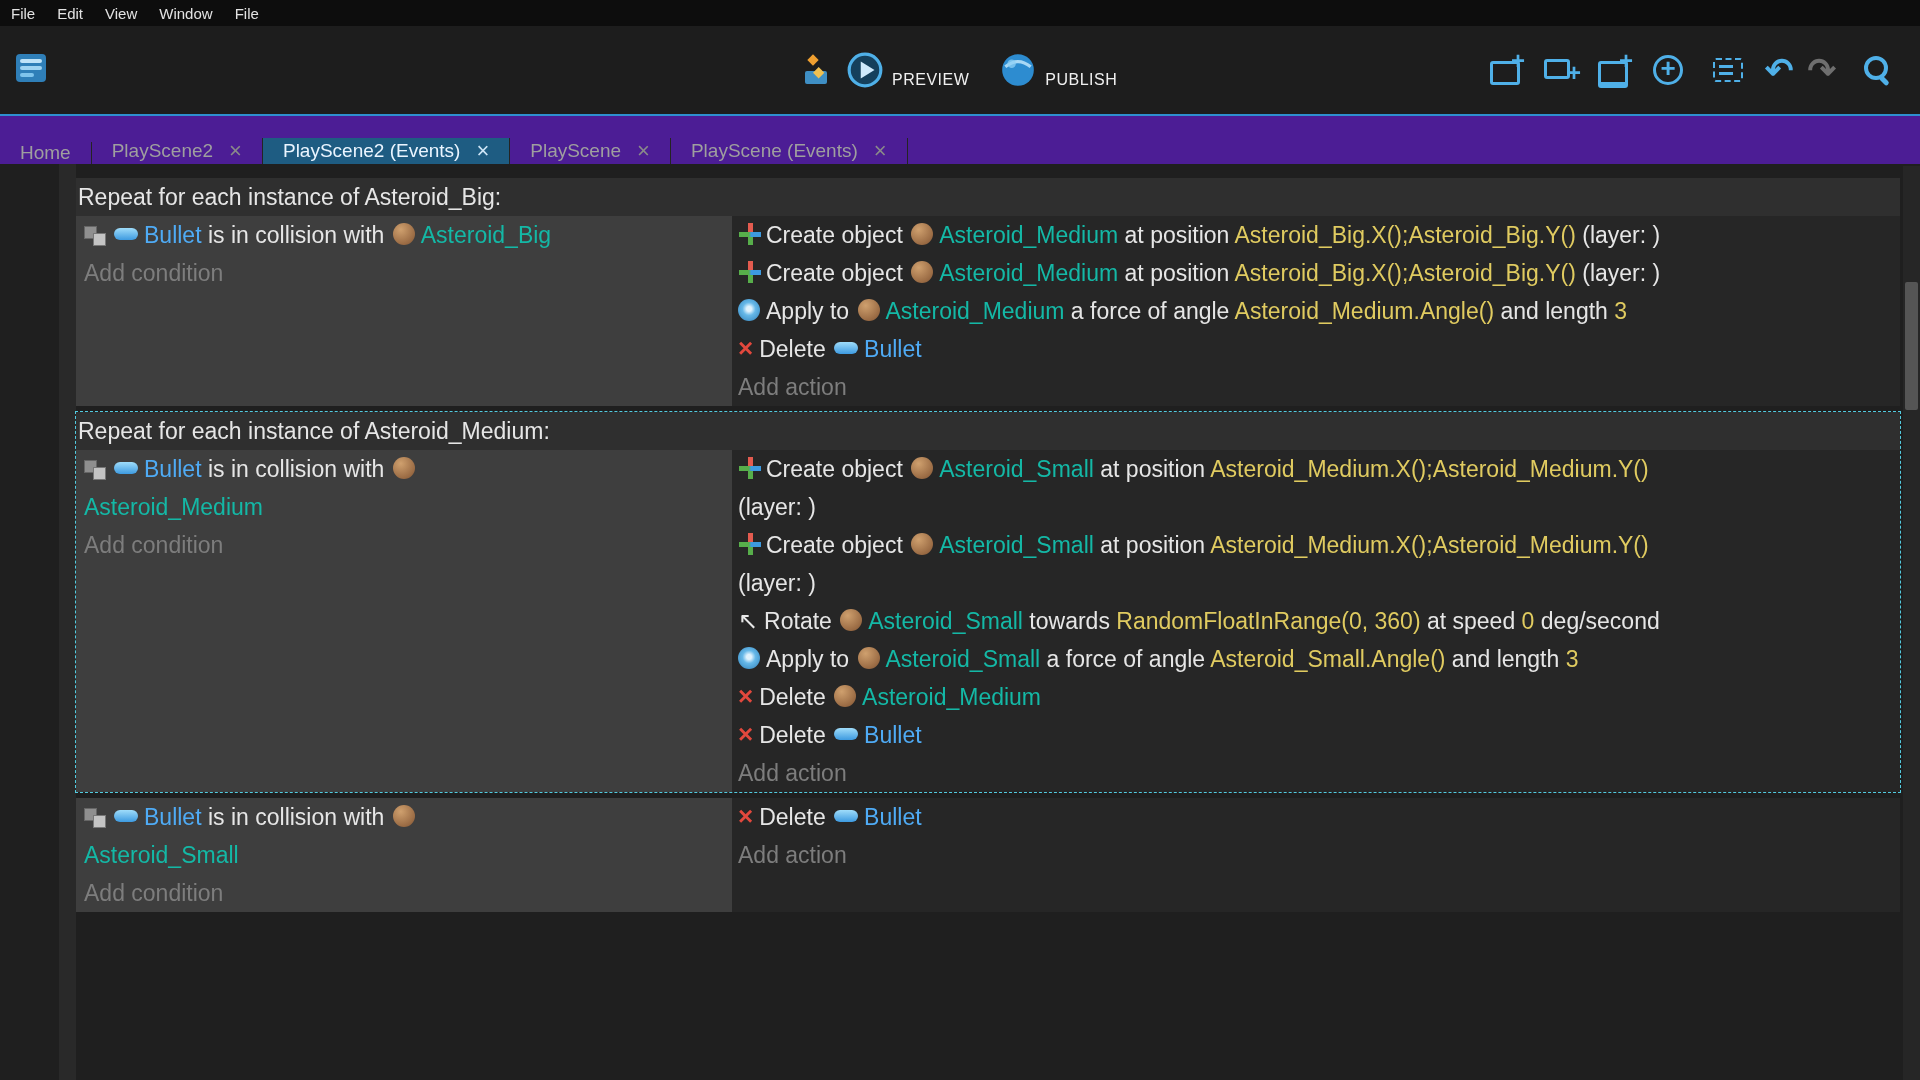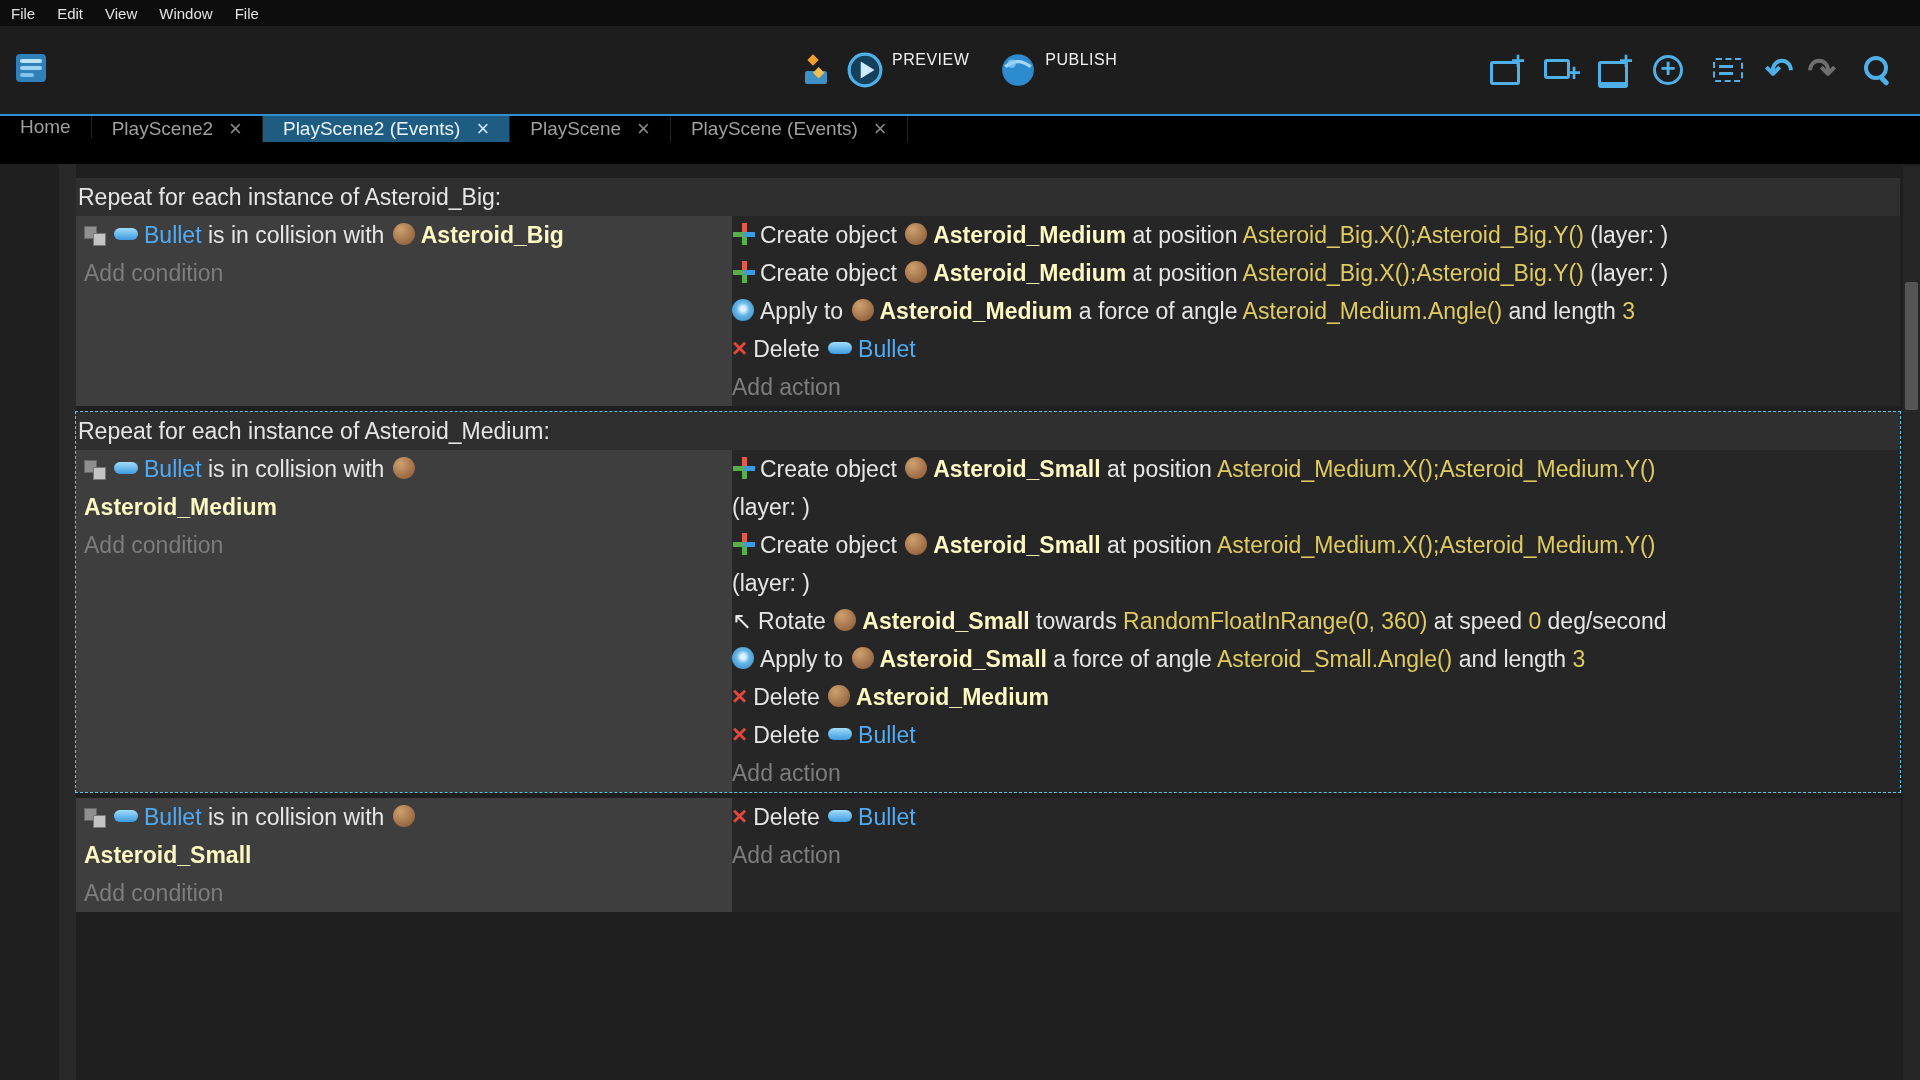--- a/index.html
+++ b/index.html
@@ -13,21 +13,21 @@
   .menu-item{padding:0 11px;cursor:default}
 
   
   .toolbar{height:88px;background:#1d1d1d;position:relative}
   .toolbar-left{position:absolute;left:12px;top:50%;transform:translateY(-50%)}
   .toolbar-center{position:absolute;left:800px;top:50%;transform:translateY(-50%);
     display:flex;align-items:center}
   .toolbar-right{position:absolute;right:16px;top:50%;transform:translateY(-50%);
     display:flex;align-items:center}
   .tb-label{color:#f0f0f0;font-size:16px;letter-spacing:.5px;margin:0 30px 0 8px}
-  .tb-btn{display:flex;align-items:flex-start;cursor:default}
+  .tb-btn{display:flex;align-items:flex-end;cursor:default}
 
   .tbicon{display:inline-block;position:relative;width:34px;height:34px;
     margin:0 10px;vertical-align:middle}
   .tbicon.glyph{width:auto;font-size:34px;line-height:34px;color:#4fb0e8;font-weight:bold}
   .redo-icon.glyph{color:#6f6f6f}
   .undo-icon.glyph{margin-right:4px}
 
   .add-event-icon::before,.add-subevent-icon::before,.add-comment-icon::before{
     content:"";position:absolute;left:1px;top:8px;width:24px;height:18px;
     border:3px solid #4fb0e8;border-radius:3px}
@@ -53,42 +53,42 @@
     height:5px;background:#4fb0e8;transform:rotate(45deg);transform-origin:0 0;
     border-radius:3px}
 
   .spark-icon{display:inline-block;position:relative;width:36px;height:36px;margin-right:10px}
   .spark-icon::before{content:"";position:absolute;left:5px;bottom:4px;width:22px;
     height:13px;background:#3f8fc4;border-radius:2px}
   .spark-icon::after{content:"";position:absolute;left:9px;top:4px;width:8px;height:8px;
     background:#f0a030;transform:rotate(45deg);box-shadow:13px 5px 0 #f0c050}
 
   
-  .tab-bar{height:50px;background:#000000;border-top:2px solid #2f8fd0;
-    display:flex;align-items:flex-start;color:#9f9f9f;font-size:19px}
+  .tab-bar{height:50px;background:#4c1d95;border-top:2px solid #2f8fd0;
+    display:flex;align-items:flex-end;color:#9f9f9f;font-size:19px}
   .tab{display:flex;align-items:center;padding:0 20px;border-right:1px solid #242424;
     cursor:default;white-space:nowrap}
   .tab.active{background:#1e5c82;color:#eaf5ff}
   .tab-close{margin-left:16px;font-size:22px;color:#8a8a8a}
   .tab.active .tab-close{color:#cfe6f7}
 
   
   .events-wrap{position:relative;height:916px;background:#1f1f1f;
     padding:14px 20px 0 76px;overflow:hidden}
   .gutter{position:absolute;left:59px;top:0;bottom:0;width:17px;background:#292929}
   .event{position:relative;margin-bottom:6px;font-size:23px;line-height:38px;color:#e6e6e6}
   .event.selected{outline:1px dashed #53cbe0}
   .event-header{background:#2f2f2f;height:38px;padding-left:2px;white-space:pre}
   .event-body{display:flex;background:#262626}
   .conditions{width:656px;flex:none;background:#3e3e3e;padding:0 8px}
-  .actions{flex:1;}
+  .actions{flex:1;padding-left:6px}
   .row{white-space:pre-wrap;cursor:default}
   .add-row{color:#7d7d7d}
 
-  .t-obj{color:#fef9c3;font-weight:bold}
+  .t-obj{color:#14b8a6;font-weight:normal}
   .t-bullet{color:#4fabf5;font-weight:normal}
   .t-expr{color:#e0cb60}
 
   
   .icon{display:inline-block;position:relative;vertical-align:middle}
   .asteroid-icon{width:22px;height:22px;border-radius:50%;margin:0 6px 5px 2px;
     background:radial-gradient(circle at 35% 30%,#cfa06e,#9a6b44 70%,#7a5233)}
   .bullet-icon{width:24px;height:12px;border-radius:6px;margin:0 6px 5px 2px;
     background:linear-gradient(180deg,#9fdcfa,#3d9ae0)}
   .collision-icon{width:24px;height:22px;margin:0 4px 4px 0}

